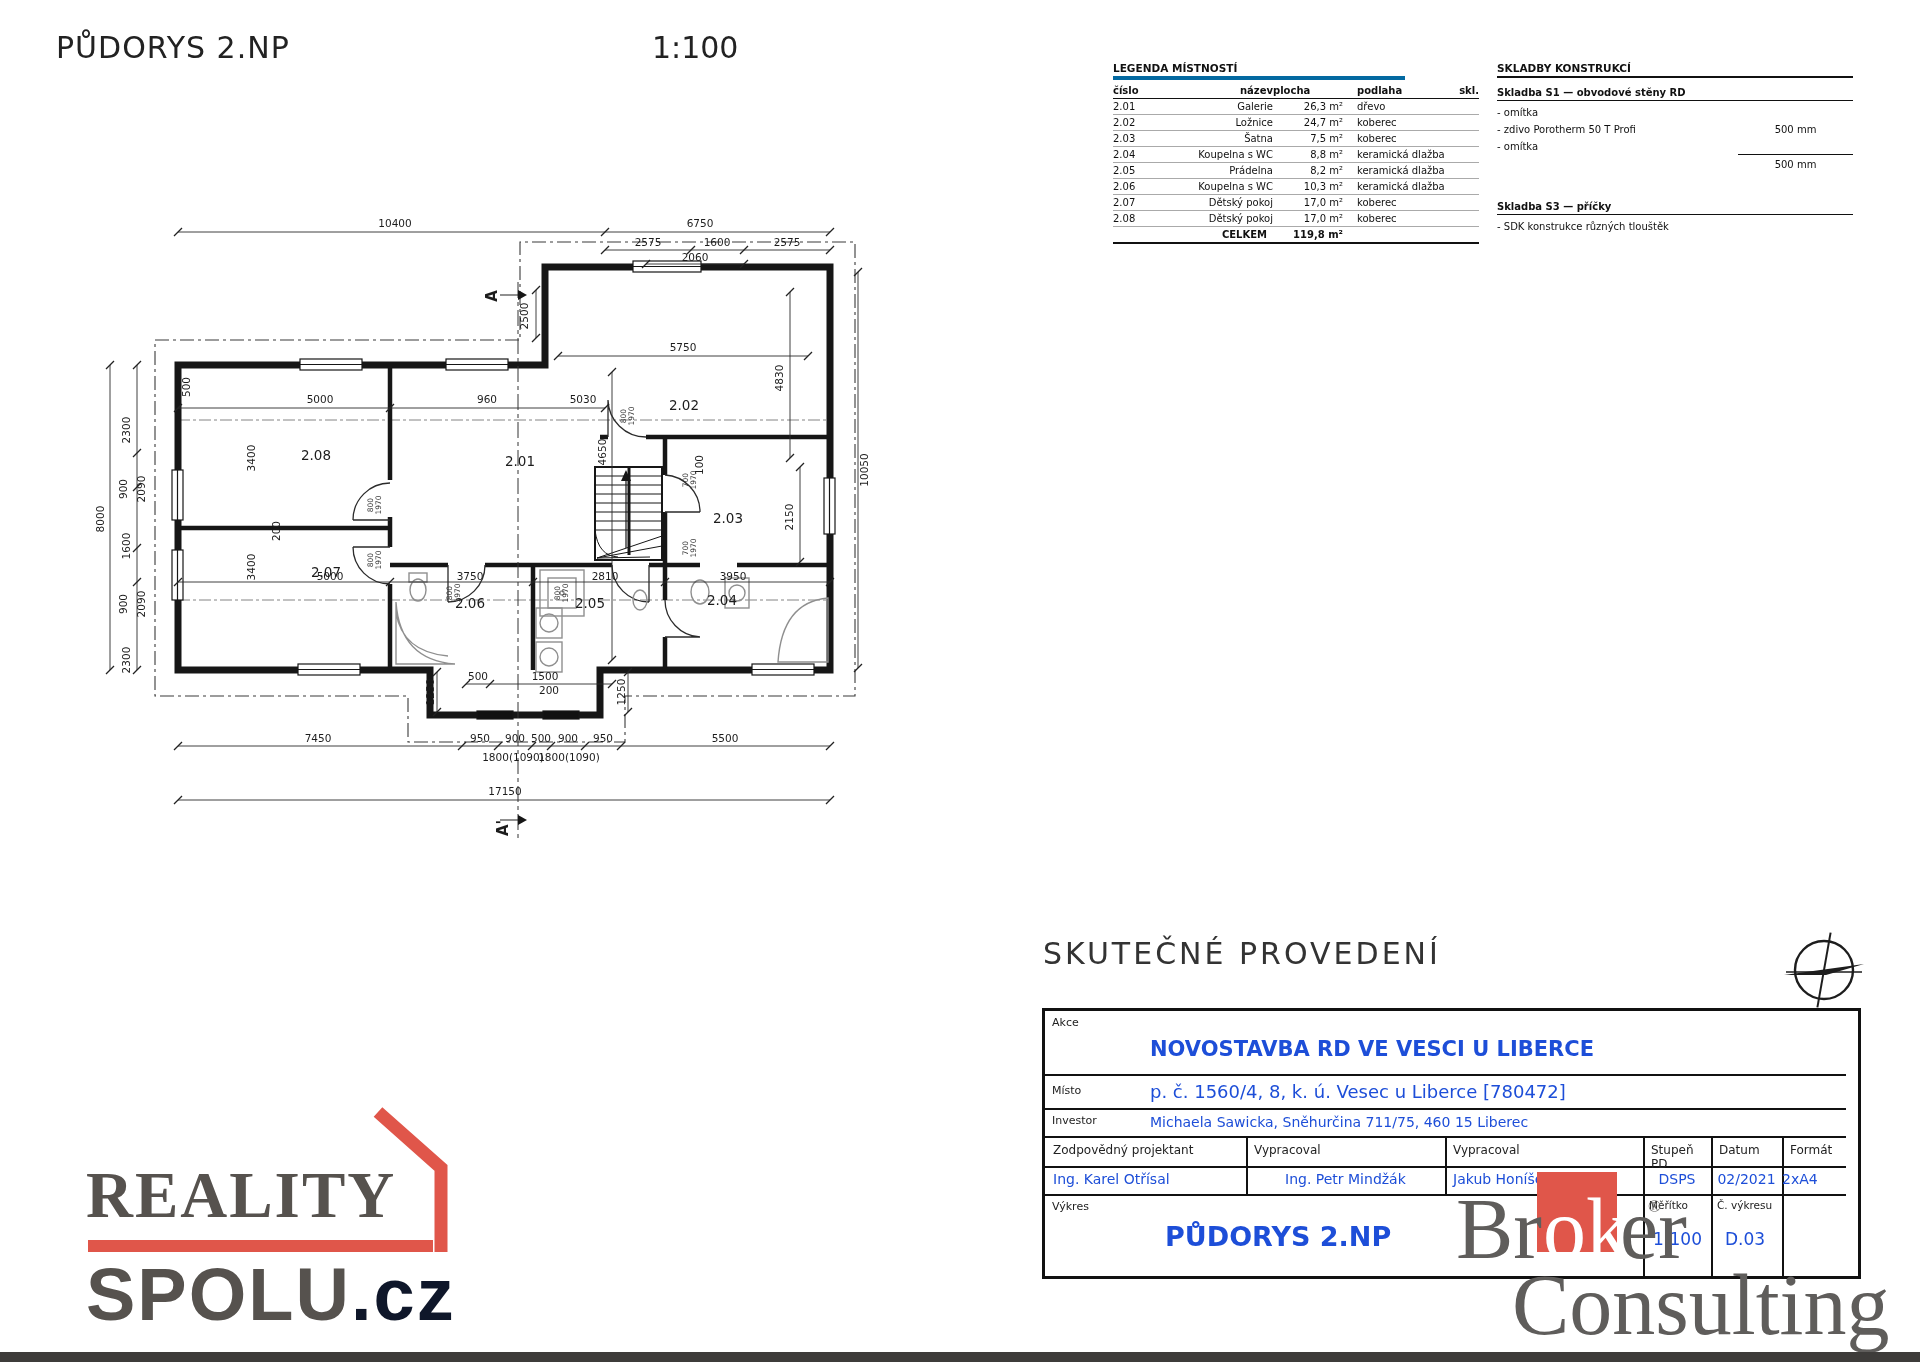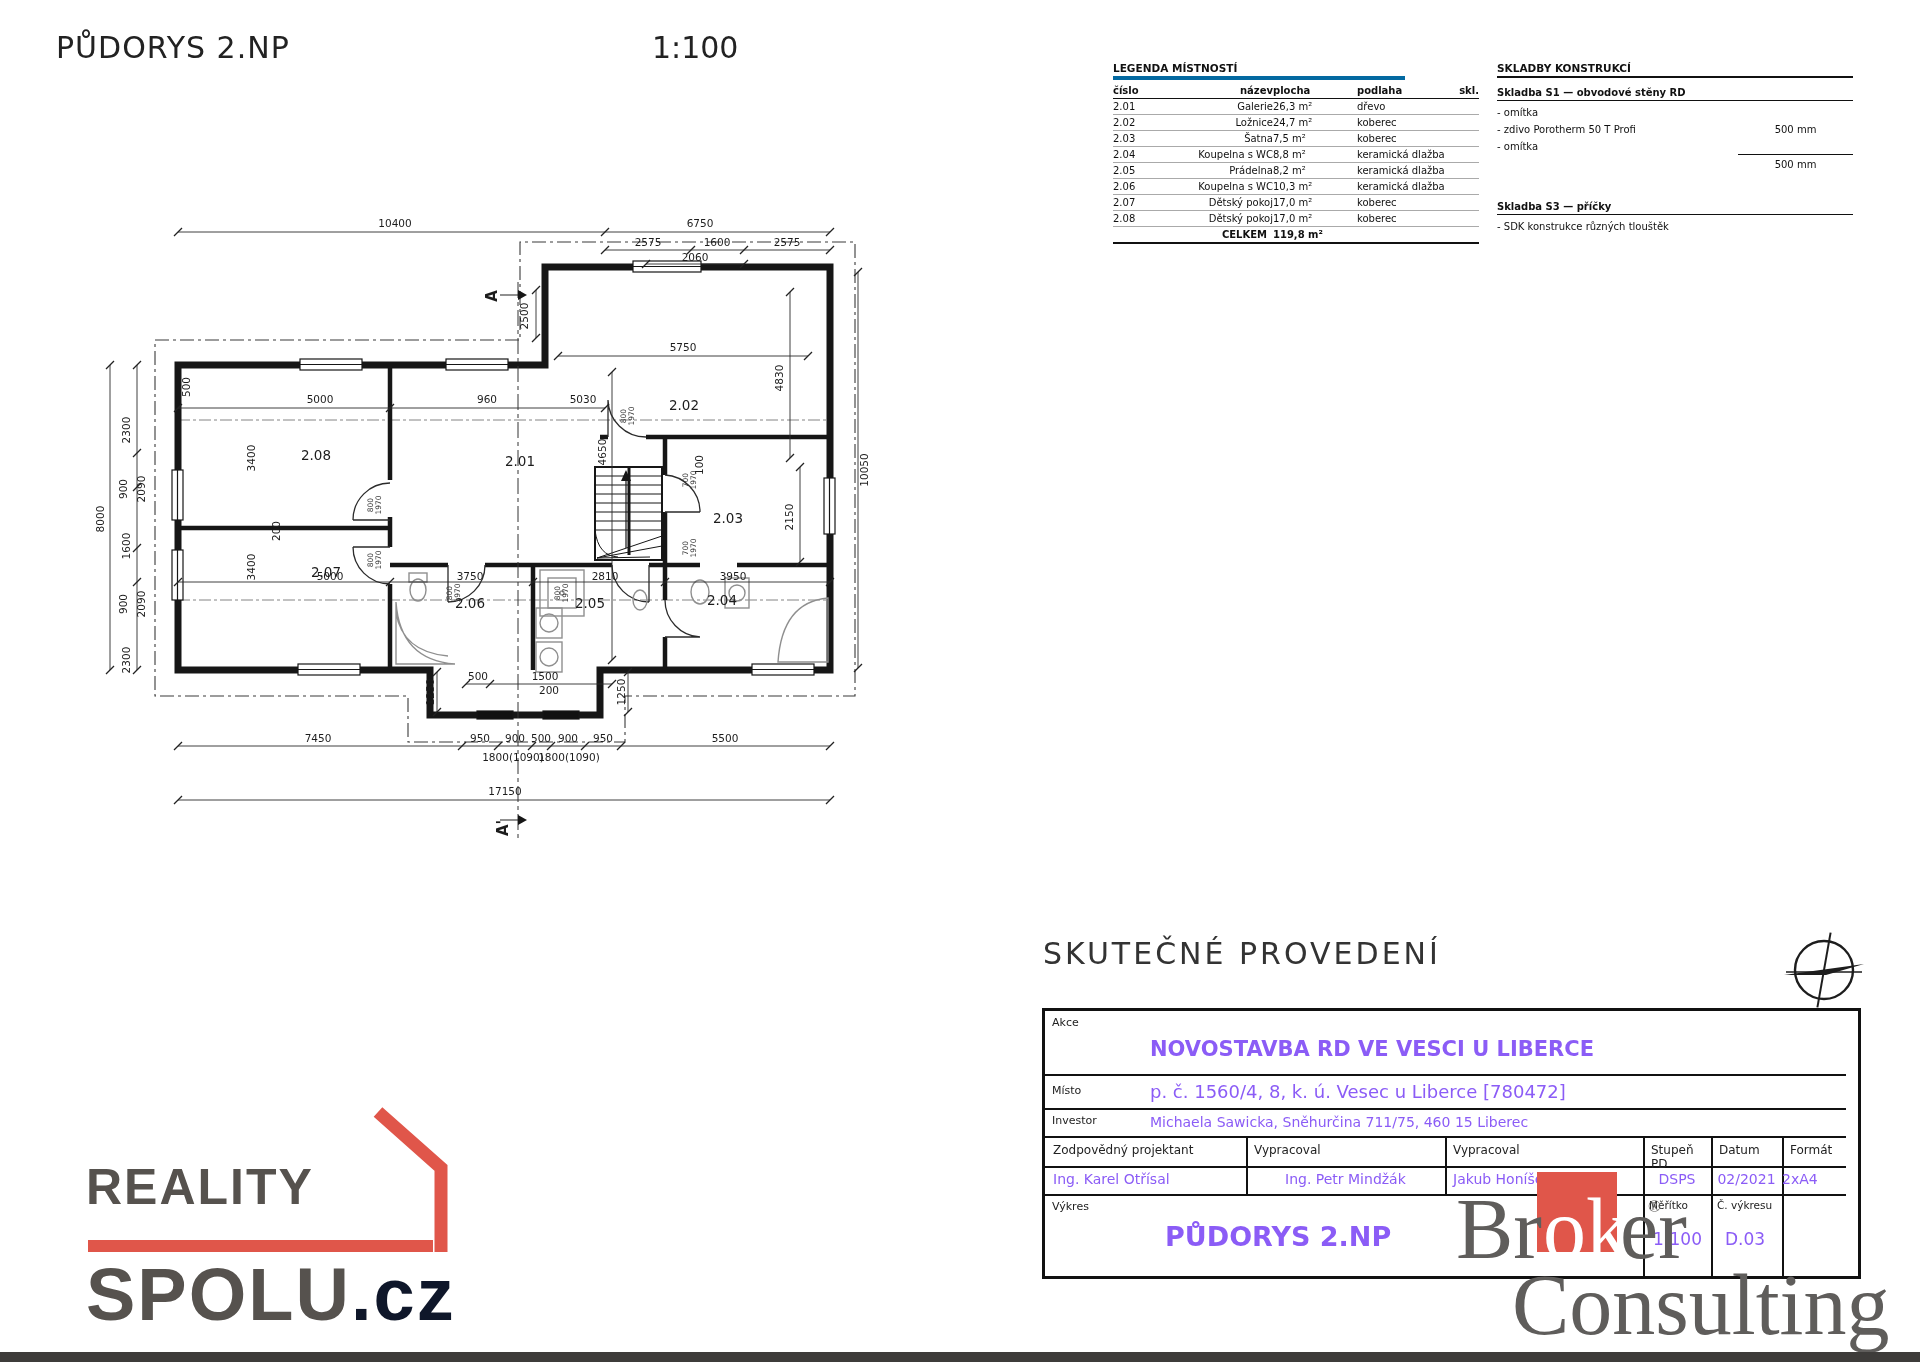--- a/index.html
+++ b/index.html
@@ -8,21 +8,21 @@
   .abs{position:absolute;}
   
   #title-left{left:56px;top:30px;font-size:30px;letter-spacing:1px;color:#222;}
   #scale-top{left:652px;top:30px;font-size:30px;color:#222;}
   
   #legend{left:1113px;top:62px;width:352px;font-size:10px;color:#111;}
   #legend .ltitle{font-weight:bold;font-size:10.5px;border-bottom:4px solid #0369a1;width:292px;padding-bottom:2px;}
   #legend table{border-collapse:collapse;width:100%;margin-top:4px;table-layout:fixed;}
   #legend th{font-weight:bold;text-align:left;border-bottom:1.2px solid #111;padding:1px 0 2px 0;}
   #legend td{border-bottom:0.8px solid #aaa;padding:2px 0;height:11px;overflow:hidden;white-space:nowrap;}
-  #legend .num{width:42px;} #legend .nam{width:118px;text-align:right;} #legend .plo{width:70px;text-align:left;padding-right:10px;}
+  #legend .num{width:42px;} #legend .nam{width:118px;text-align:right;} #legend .plo{width:70px;text-align:right;padding-right:10px;}
   #legend .pod{width:96px;padding-left:4px;} #legend .skl{width:26px;text-align:right;}
   #legend tr.total td{border-bottom:2px solid #111;font-weight:bold;}
   #legend tr.total .nam{text-align:right;padding-right:6px;}
   
   #skladby{left:1497px;top:62px;width:356px;font-size:10px;color:#111;}
   #skladby .stitle{font-weight:bold;font-size:10.5px;border-bottom:2px solid #111;padding-bottom:2px;}
   .shead{font-weight:bold;border-bottom:1.2px solid #111;margin-top:9px;padding-bottom:2px;}
   .sitem{display:flex;justify-content:space-between;margin-top:6px;}
   .sitem .val{width:115px;text-align:center;}
   .stotal{margin-top:2px;display:flex;justify-content:flex-end;}
@@ -33,24 +33,24 @@
   .dim{font-size:10.5px;}
   .room{font-size:13.5px;}
   .door{font-size:7.5px;fill:#333;}
   .sect{font-size:15px;font-weight:bold;}
   
   #stamp-head{left:1043px;top:936px;font-size:30px;letter-spacing:3px;color:#333;}
   
   #tblock{left:1042px;top:1008px;width:801px;height:265px;border:3px solid #111;box-sizing:content-box;padding-left:12px;}
   #tblock .hline,#tblock .vline{position:absolute;background:#111;}
   #tblock .lab{position:absolute;font-size:11px;color:#222;}
-  #tblock .val{position:absolute;color:#8b5cf6;white-space:nowrap;}
+  #tblock .val{position:absolute;color:#1d4ed8;white-space:nowrap;}
   
   #reality{left:70px;top:1090px;width:420px;height:270px;color:#56524e;}
-  #reality .l1{position:absolute;left:16px;top:68px;font-size:50px;font-weight:bold;letter-spacing:2px;font-family:Liberation Sans, sans-serif;}
+  #reality .l1{position:absolute;left:16px;top:68px;font-size:65px;font-weight:bold;letter-spacing:2px;font-family:Liberation Serif, serif;}
   #reality .l2{position:absolute;left:16px;top:162px;font-size:74px;font-weight:bold;letter-spacing:2px;font-family:"Liberation Sans","DejaVu Sans",sans-serif;}
   #reality .cz{font-weight:bold;}
   #broker{pointer-events:none;}
   #broker span{position:absolute;font-family:"Liberation Serif","DejaVu Serif",serif;color:#5f5d5b;line-height:1;}
   #broker .big{font-size:86px;}
   #broker .okbg{position:absolute;left:1537px;top:1172px;width:80px;height:80px;}
   #broker .ok{left:1543px;top:1186px;font-size:86px;color:#fff;}
   #broker .reg{font-size:17px;}
   #bottombar{left:0;top:1352px;width:1920px;height:10px;background:#3e3c3a;}
 </style>

